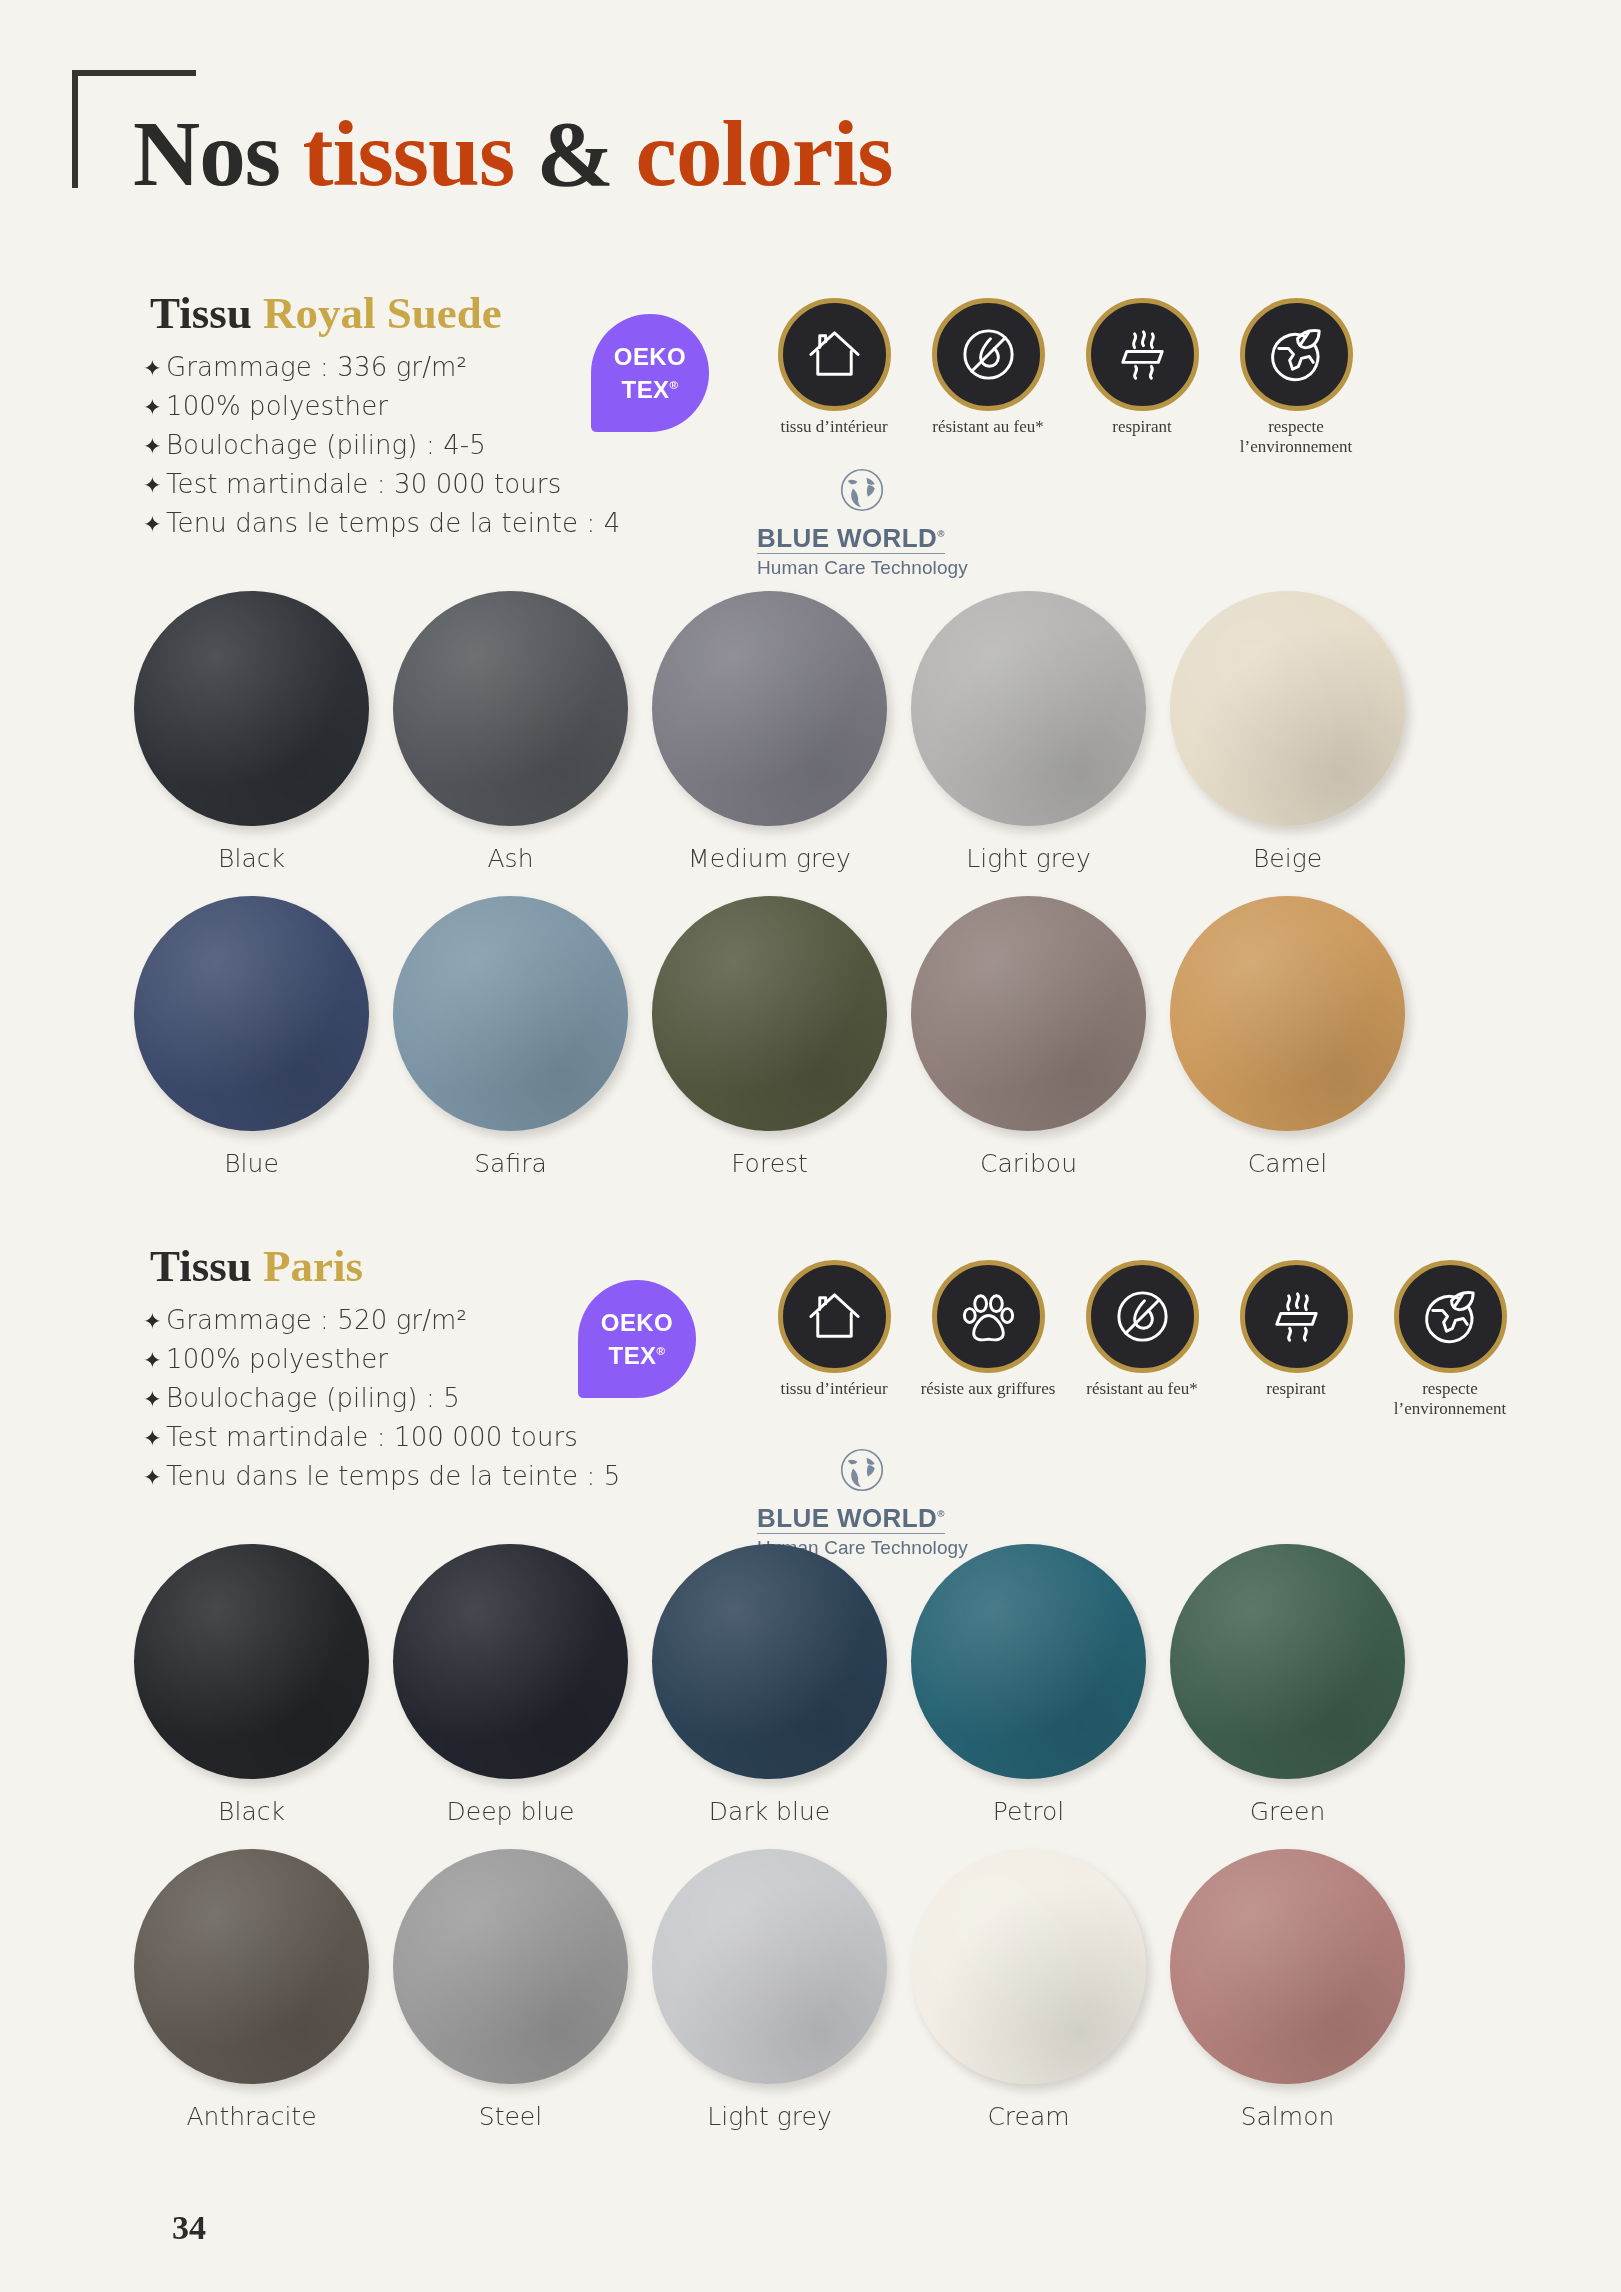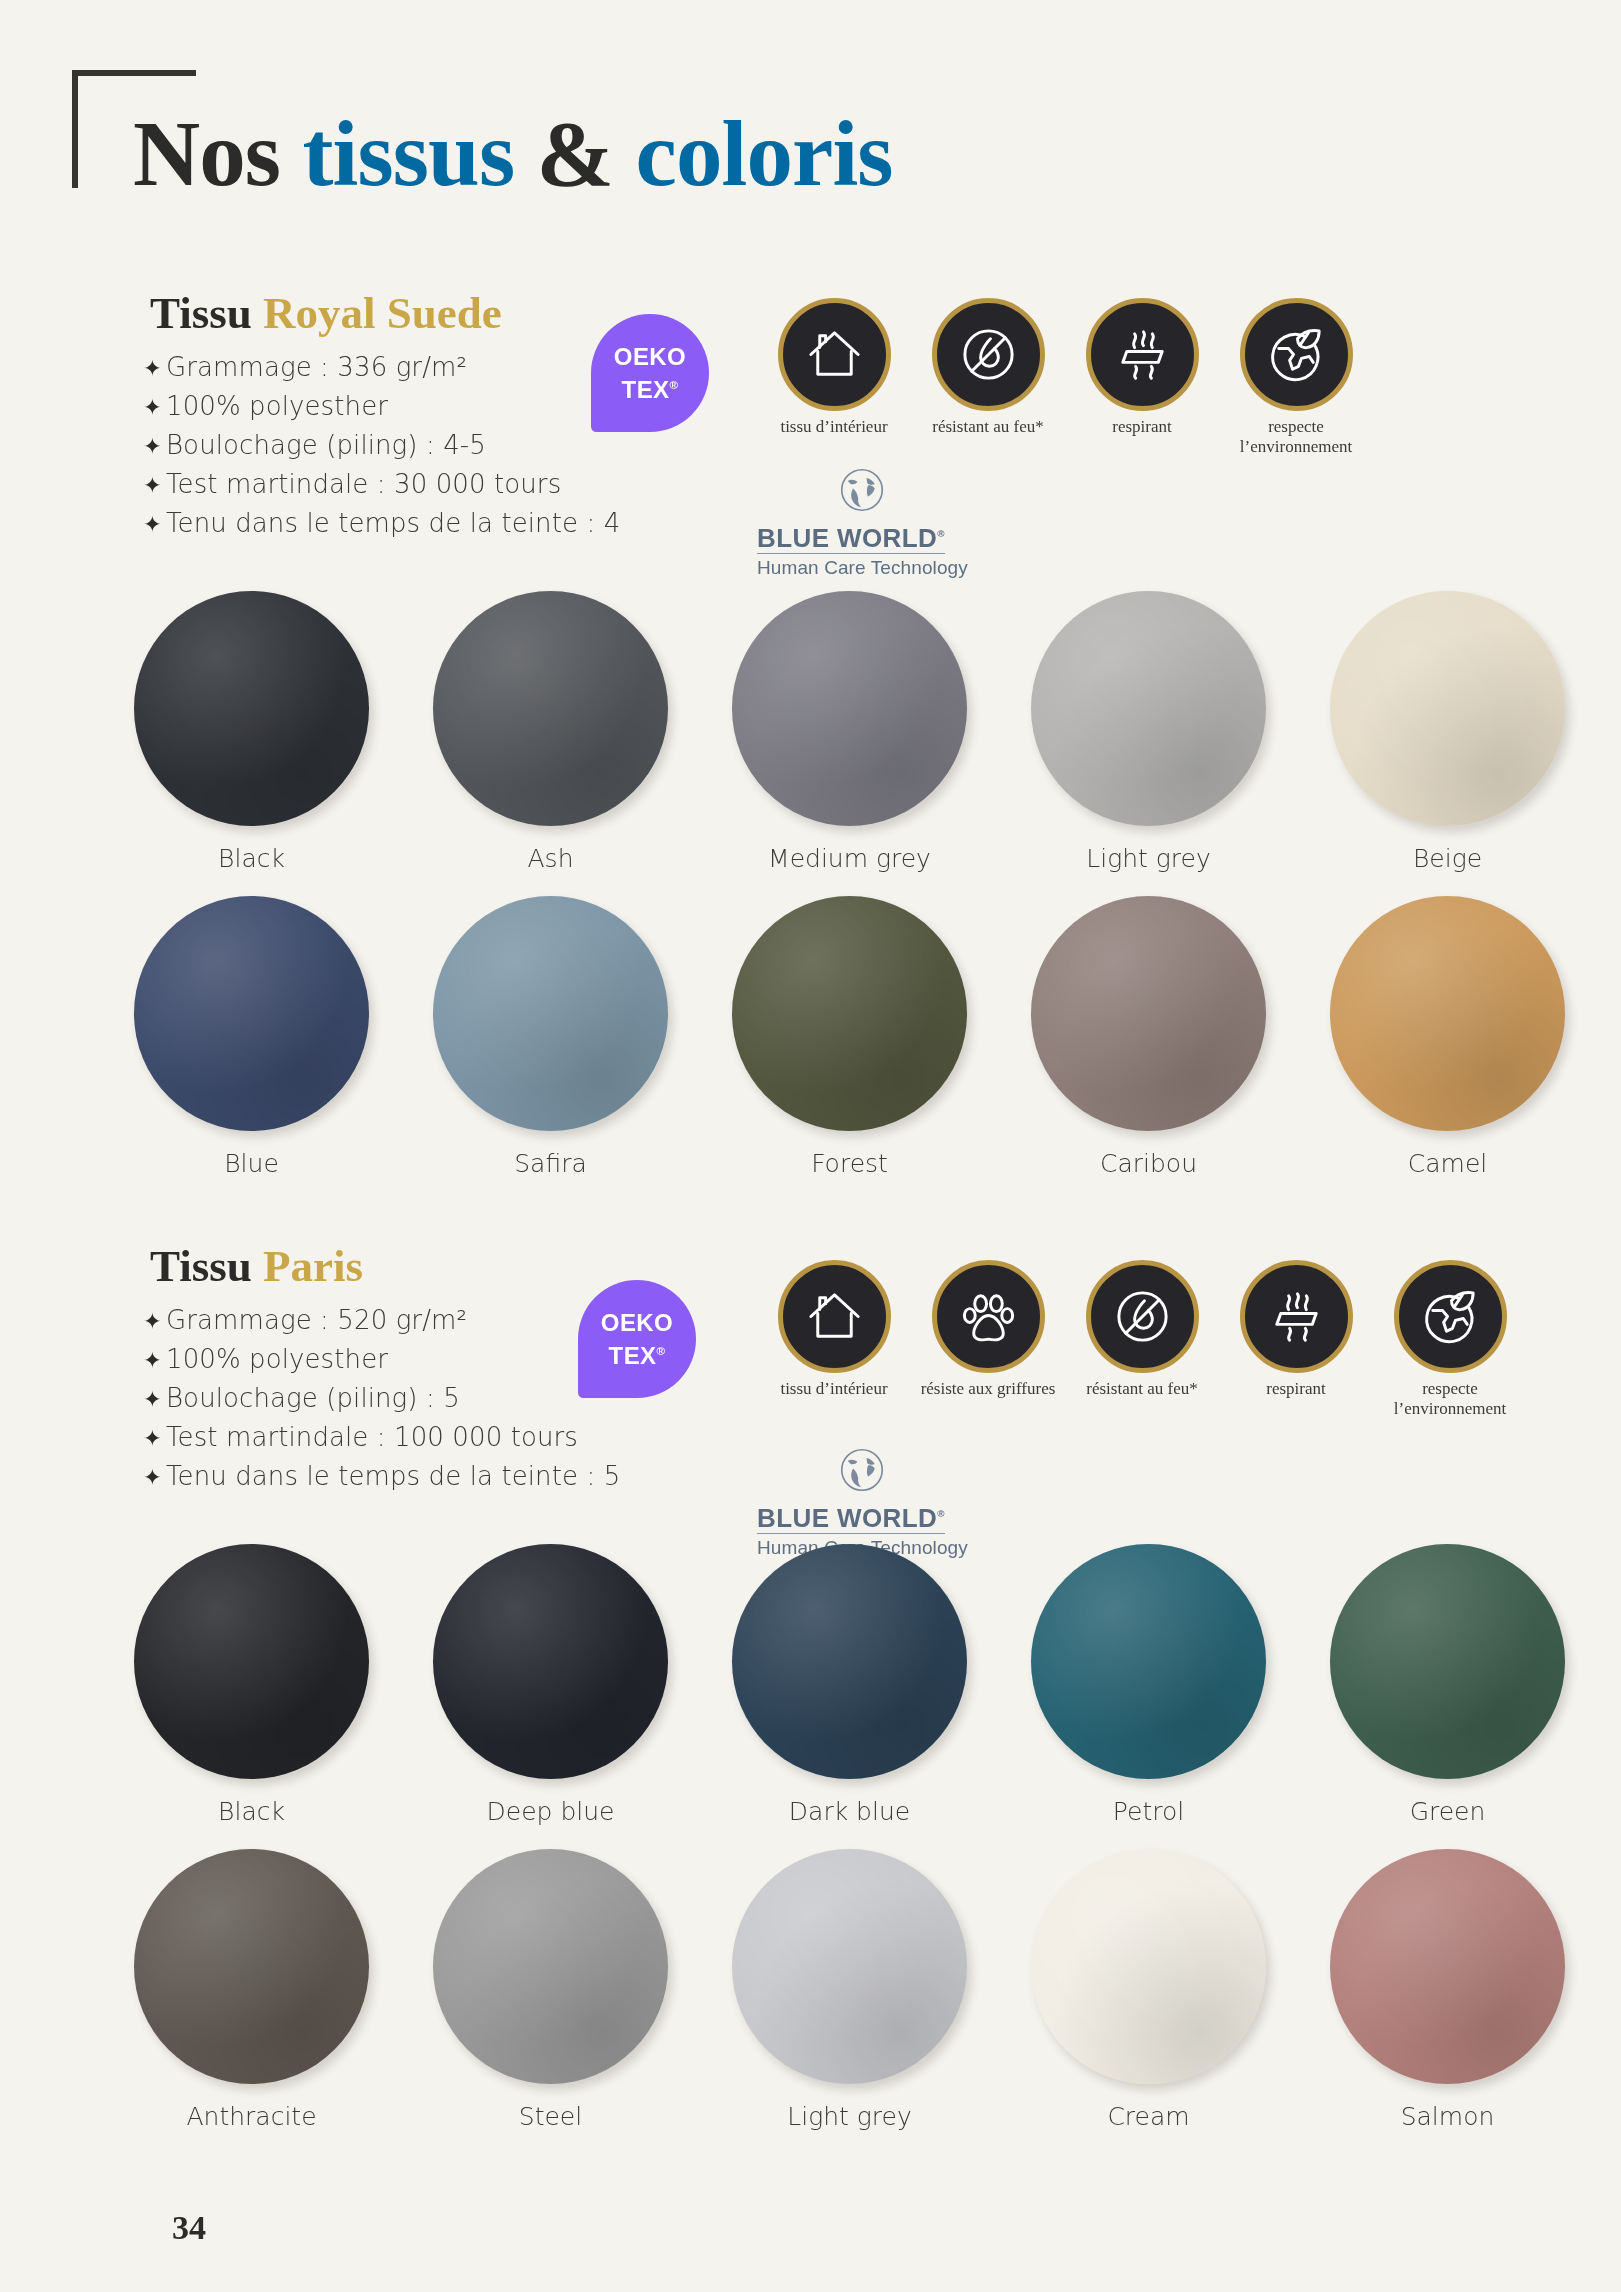--- a/index.html
+++ b/index.html
@@ -35,21 +35,21 @@
     left: 133px;
     top: 107px;
     font-family: "Liberation Serif", serif;
     font-weight: bold;
     font-size: 93px;
     line-height: 1;
     letter-spacing: -0.9px;
     white-space: nowrap;
     color: #2b2b29;
   }
-  .page-title .gold { color: #0369a1; }
+  .page-title .gold { color: #c2410c; }
   .page-title .dark { color: #2b2b29; }
 
   
   .section { position: absolute; left: 0; width: 1621px; }
 
   .sec-head {
     position: absolute;
     left: 150px;
     top: 0;
     font-family: "Liberation Serif", serif;
@@ -158,21 +158,21 @@
     color: #5f6f82;
     margin-top: 3.6px;
     letter-spacing: 0.1px;
   }
 
   
   .swatch-row {
     position: absolute;
     left: 134px;
     display: flex;
-    gap: 64px;
+    gap: 24px;
   }
   .swatch {
     width: 235px;
     display: flex;
     flex-direction: column;
     align-items: center;
   }
   .swatch-disc {
     width: 235px;
     height: 235px;

